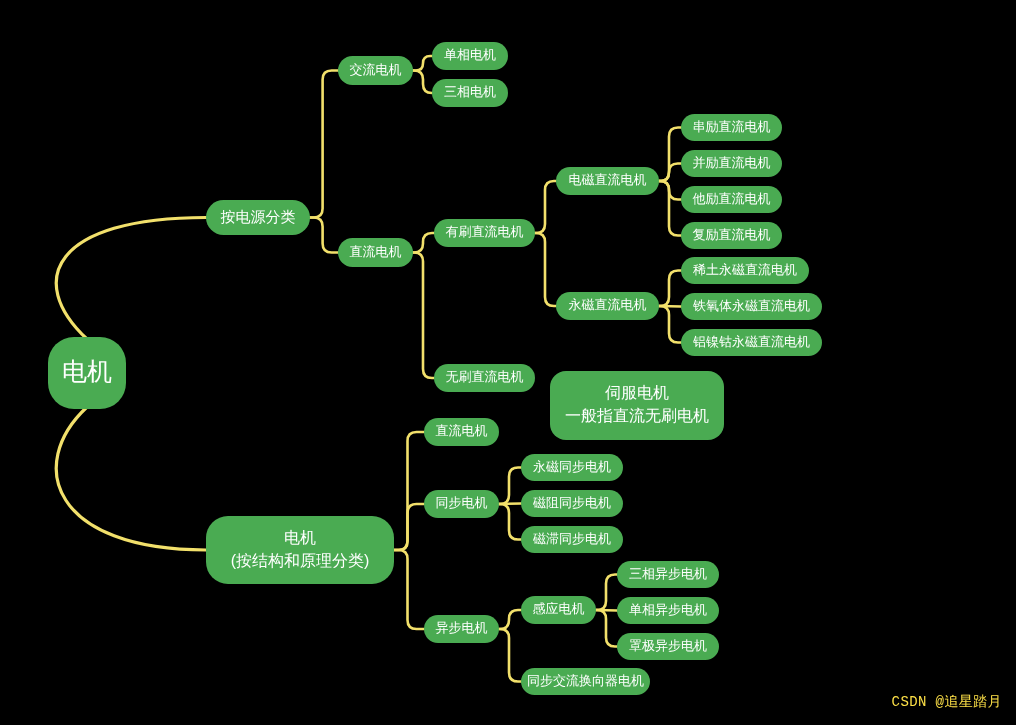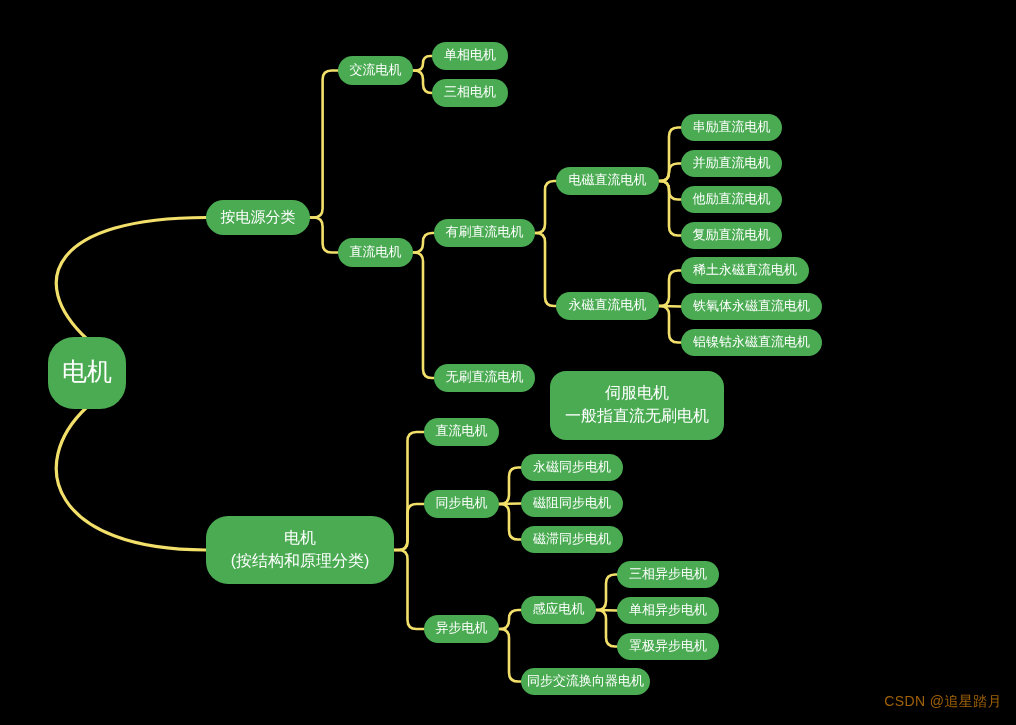--- a/index.html
+++ b/index.html
@@ -44,23 +44,23 @@
     fill: #ffffff;
     font-family: "Liberation Sans", "DejaVu Sans", sans-serif;
     text-anchor: middle;
     dominant-baseline: middle;
     paint-order: stroke;
   }
   .watermark {
     position: absolute;
     right: 14px;
     bottom: 14px;
-    color: #a16207;
+    color: #fde047;
     font-size: 14px;
-    font-family: Liberation Sans, sans-serif;
+    font-family: Liberation Mono, monospace;
     letter-spacing: 0.4px;
   }
 </style>
 </head>
 <body>
 
 <svg id="map" viewBox="0 0 1016 725" xmlns="http://www.w3.org/2000/svg">
   <g id="edge-layer">
       <path d="M 87 339 C 25 281, 52.9 217.5, 206 217.5" class="link-root"></path>
       <path d="M 87 407 C 25 465, 52.9 550, 206 550" class="link-root"></path>

